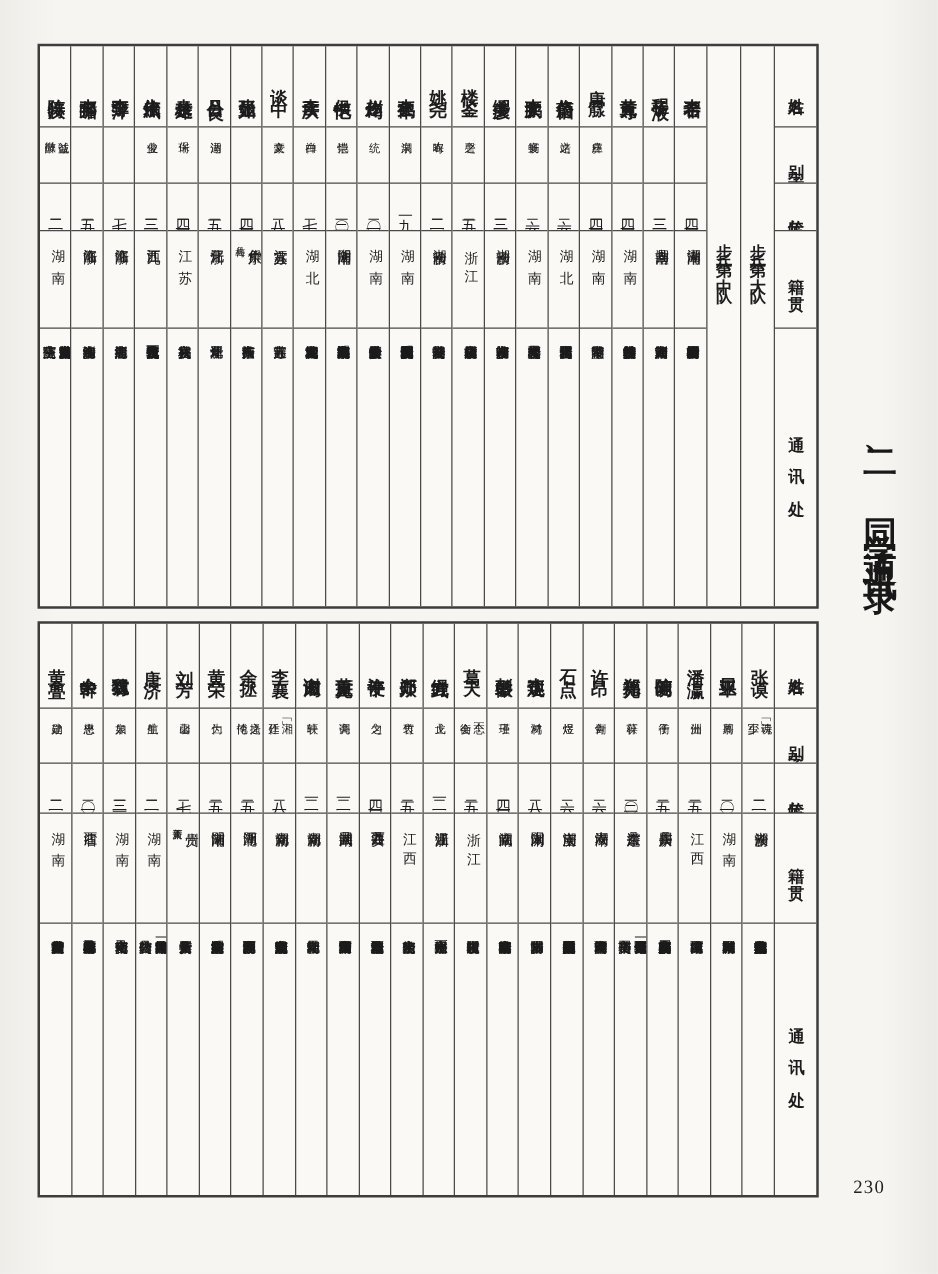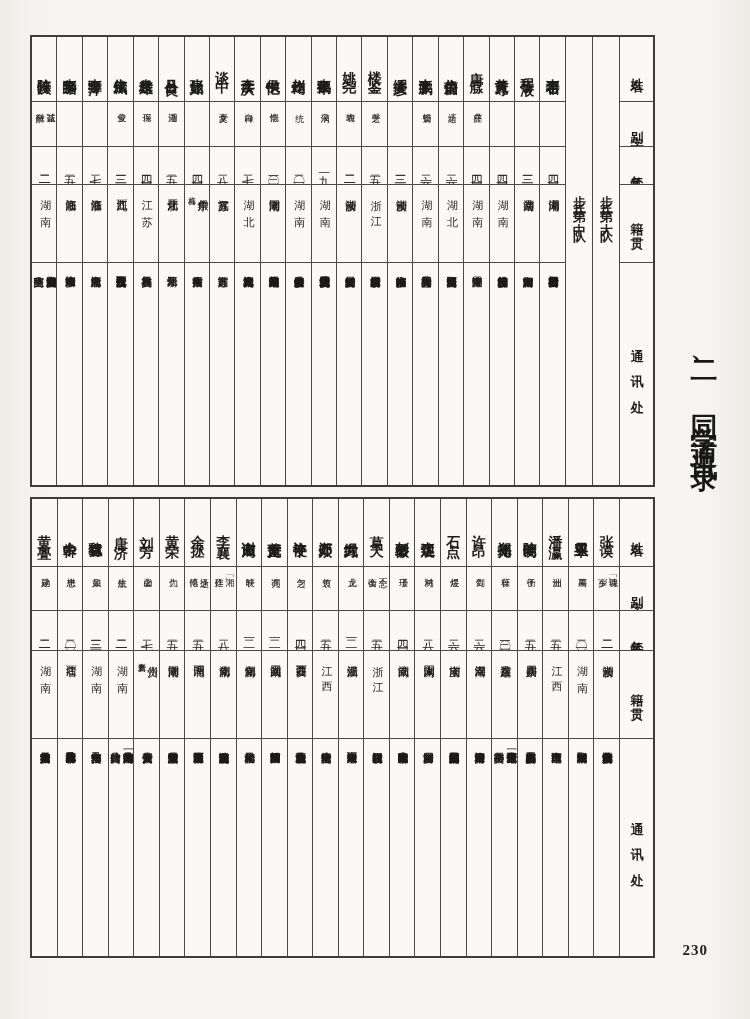--- a/index.html
+++ b/index.html
@@ -69,21 +69,21 @@
   .col-unit .cell{height:100%;border-bottom:none;align-items:flex-start;font-size:13px;font-weight:bold;}
   .col-unit .vtext{padding-top:148px;letter-spacing:7px;}
 
   .section-title{
     position:absolute;right:28px;top:340px;
     writing-mode:vertical-rl;text-orientation:upright;
     font-size:27px;font-weight:bold;letter-spacing:13px;color:#181818;
   }
   .page-number{
     position:absolute;right:42px;top:942px;
-    font-size:15px;letter-spacing:1px;color:#222;font-weight:bold;
+    font-size:15px;letter-spacing:1px;color:#222;
   }
 </style>
 </head>
 <body>
 
 <div class="page">
   <div class="band band-top" id="band-top">
       <div class="col">
         <div class="cell c-name">
           <div class="vtext">陈特汉</div>

